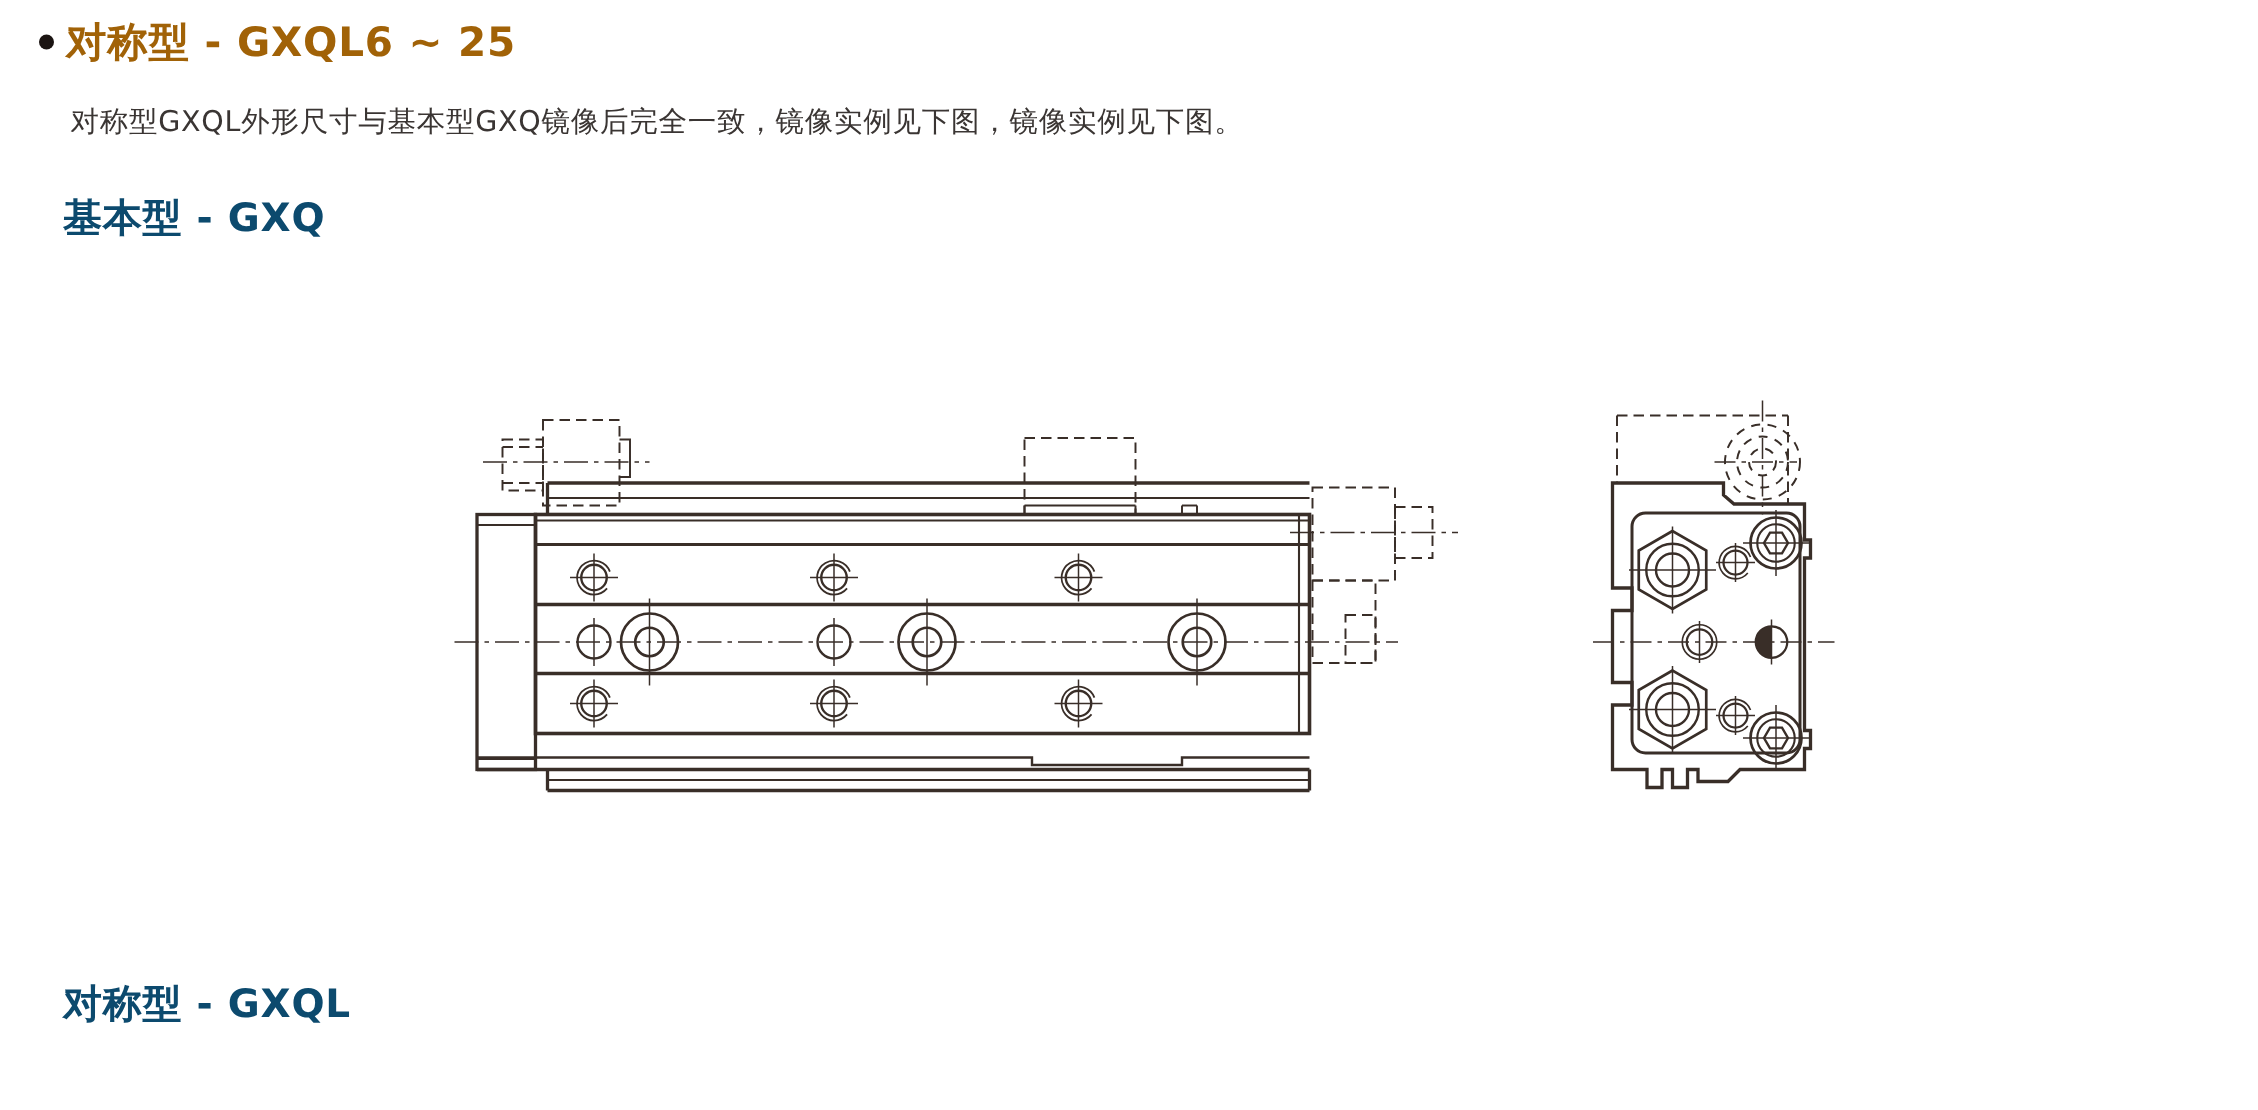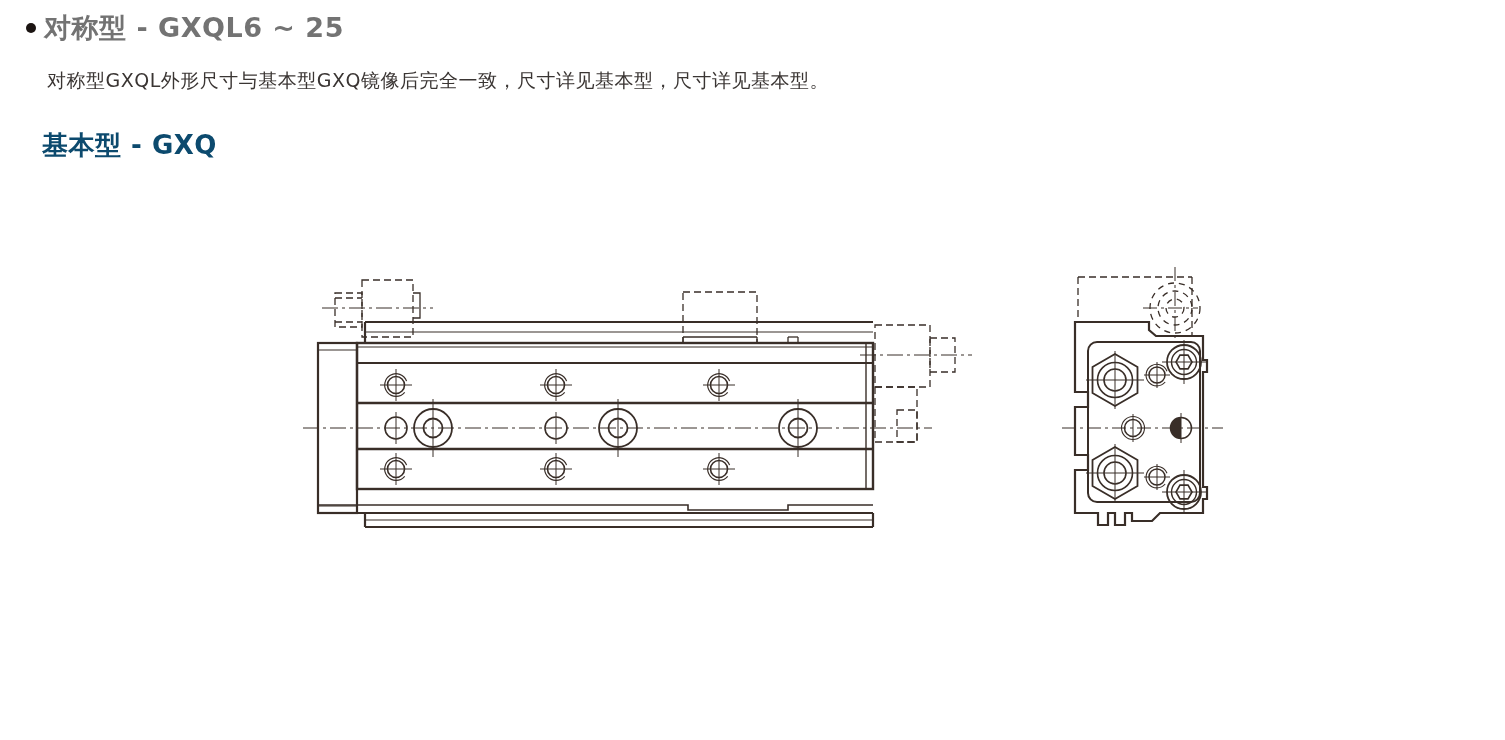--- a/index.html
+++ b/index.html
@@ -2,39 +2,39 @@
 <html><head>
 <meta charset="utf-8">
 <style>
   html,body{margin:0;padding:0;background:#ffffff;}
   .page{
     position:relative;width:1505px;height:740px;background:#ffffff;overflow:hidden;
     font-family:"DejaVu Sans","Liberation Sans",sans-serif;
   }
   .h1row{position:absolute;left:26px;top:10px;display:flex;align-items:center;gap:8px;}
   .bullet{width:10px;height:10px;border-radius:50%;background:#1b1412;flex:0 0 auto;}
-  .h1{font-size:27px;font-weight:bold;color:#737373;letter-spacing:0.5px;white-space:nowrap;}
+  .h1{font-size:27px;font-weight:bold;color:#a16207;letter-spacing:0.5px;white-space:nowrap;}
   .desc{position:absolute;left:47px;top:68px;font-size:19px;color:#3a3533;letter-spacing:0.5px;white-space:nowrap;}
   .h2{position:absolute;left:42px;font-size:26px;font-weight:bold;color:#0c4a6e;letter-spacing:0.5px;white-space:nowrap;}
   .h2.basic{top:128px;}
   .h2.sym{top:652px;}
   svg.drawing{position:absolute;left:0;top:0;}
   svg .ln{stroke:#392e28;fill:none;}
 </style>
 </head>
 <body>
 
 <div class="page">
 
   <div class="h1row">
     <span class="bullet"></span>
     <span class="h1">对称型 - GXQL6 ~ 25</span>
   </div>
 
-  <div class="desc">对称型GXQL外形尺寸与基本型GXQ镜像后完全一致，尺寸详见基本型，尺寸详见基本型。</div>
+  <div class="desc">对称型GXQL外形尺寸与基本型GXQ镜像后完全一致，镜像实例见下图，镜像实例见下图。</div>
 
   <div class="h2 basic">基本型 - GXQ</div>
 
   <svg class="drawing" width="1505" height="740" viewBox="0 0 1505 740">
 
     <g>
 
       <g class="ln" stroke-width="1.3" stroke-dasharray="7 4">
         <rect x="335" y="293" width="27" height="34"></rect>
         <line x1="335" y1="298" x2="362" y2="298"></line>
@@ -215,14 +215,15 @@
         <circle class="ln" stroke-width="1.5" cx="1181" cy="428" r="10.5"></circle>
         <path d="M1181,417.5 A10.5,10.5 0 0 0 1181,438.5 Z" fill="#392e28" stroke="none"></path>
         <g class="ln" stroke-width="1">
           <line x1="1133" y1="414" x2="1133" y2="442"></line>
           <line x1="1181" y1="413" x2="1181" y2="443"></line>
         </g>
       </g>
     </g>
   </svg>
 
+  <div class="h2 sym">对称型 - GXQL</div>
 
 </div>
 
 </body></html>

